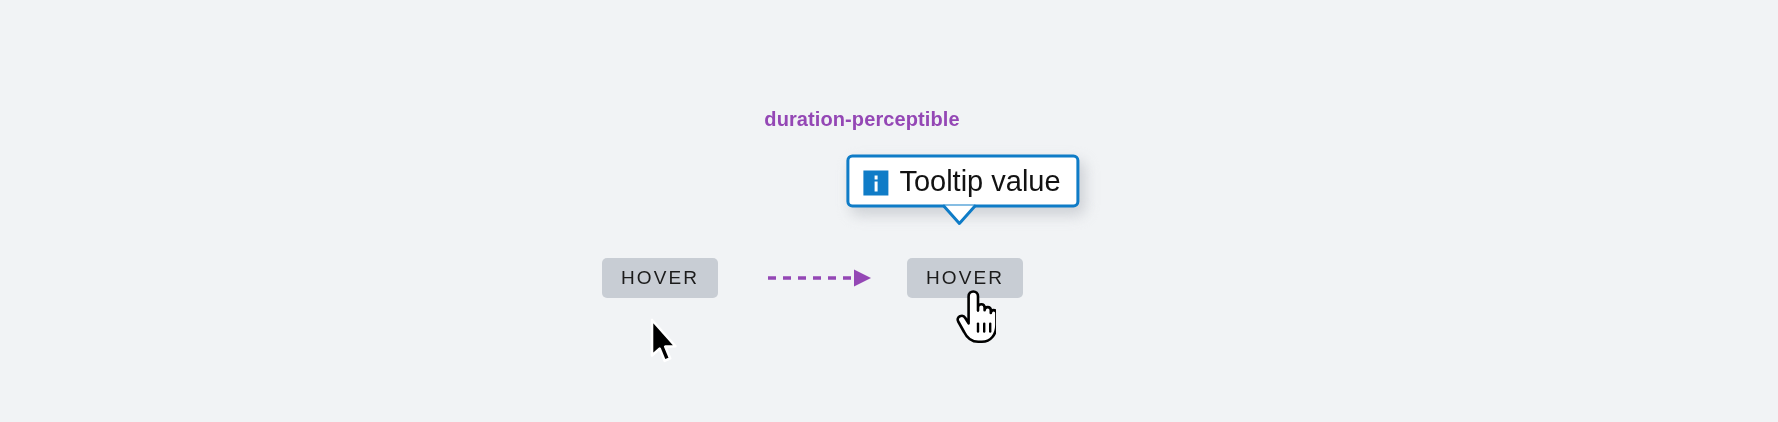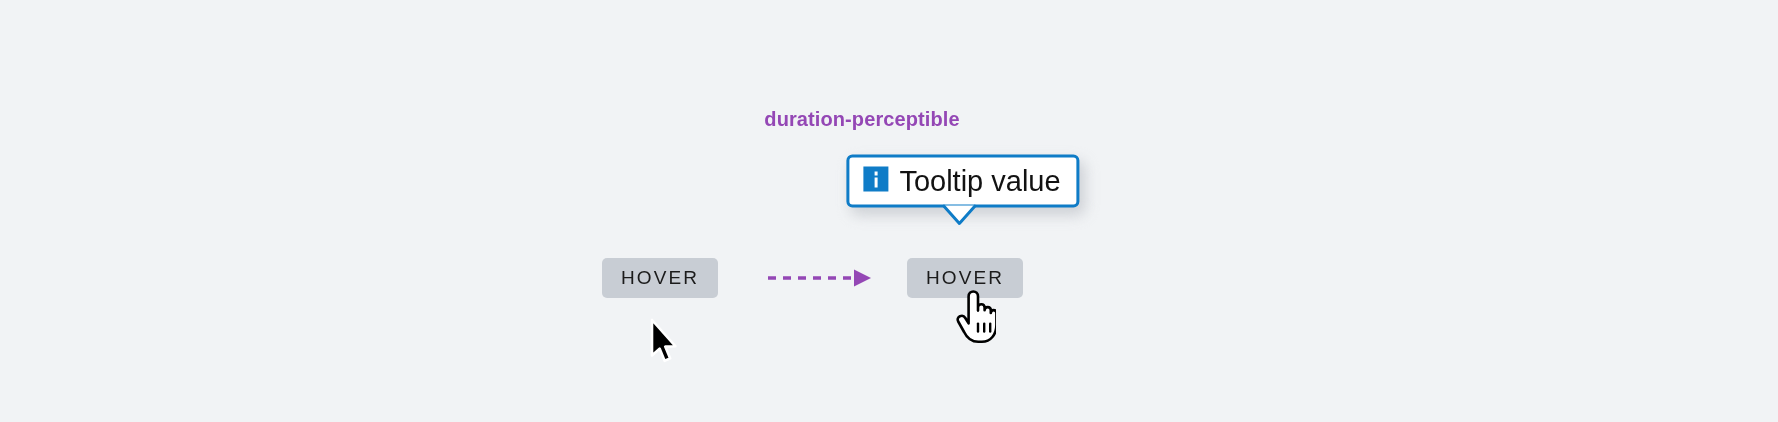--- a/index.html
+++ b/index.html
@@ -53,21 +53,21 @@
     z-index: 0;
   }
   .tooltip-box {
     position: relative;
     z-index: 1;
     background: #ffffff;
     border: 3px solid #0f7cc7;
     border-radius: 6px;
     padding: 9px 16px 9px 14px;
     display: flex;
-    align-items: flex-start;
+    align-items: flex-end;
     gap: 11px;
     box-sizing: border-box;
   }
   .tooltip-info-icon {
     position: relative;
     width: 25px;
     height: 25px;
     background: #0f7cc7;
     flex: 0 0 auto;
     display: block;

